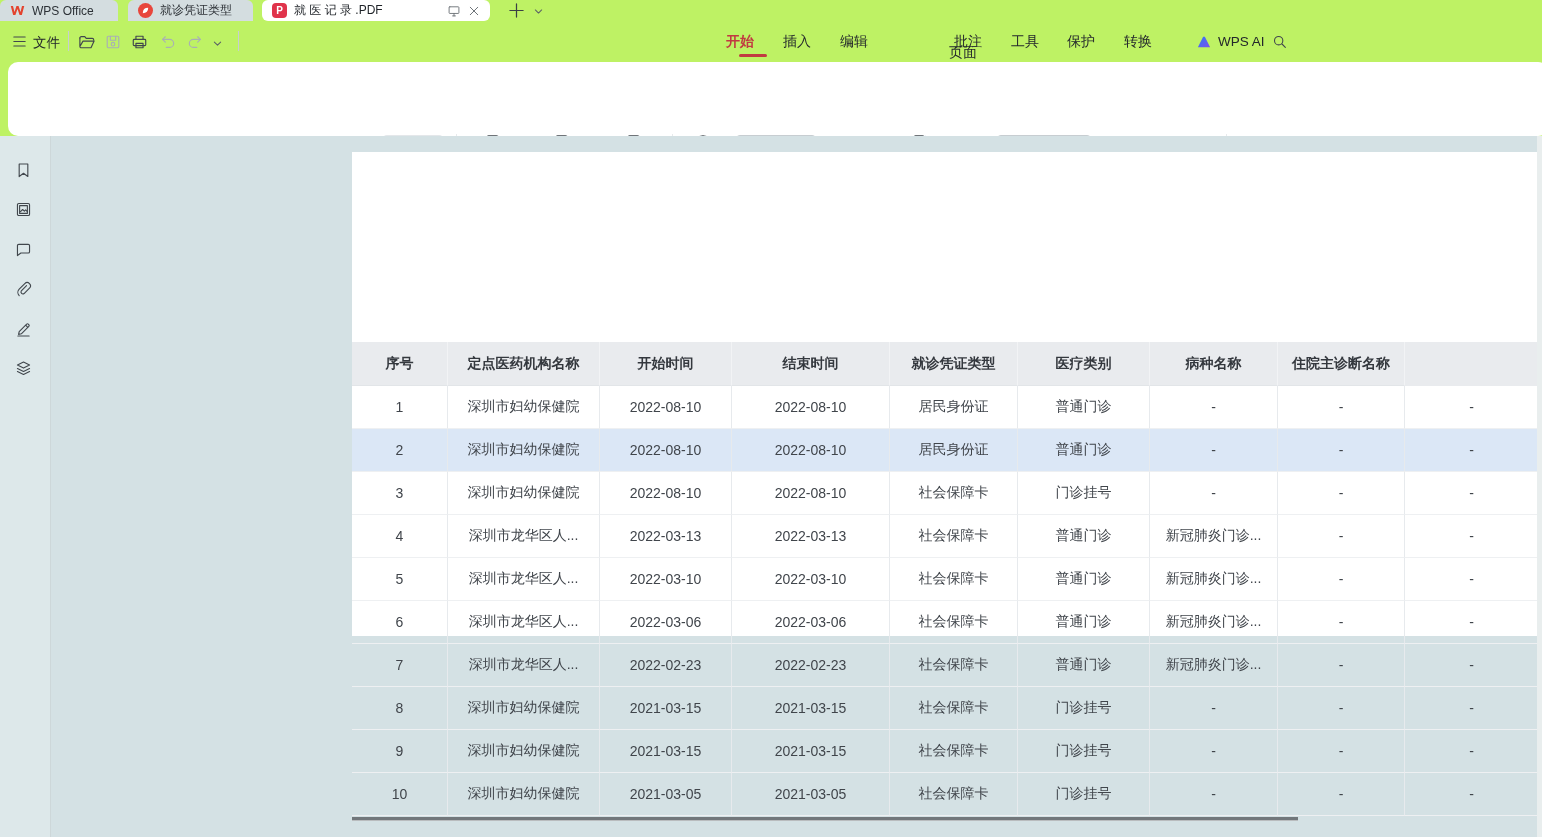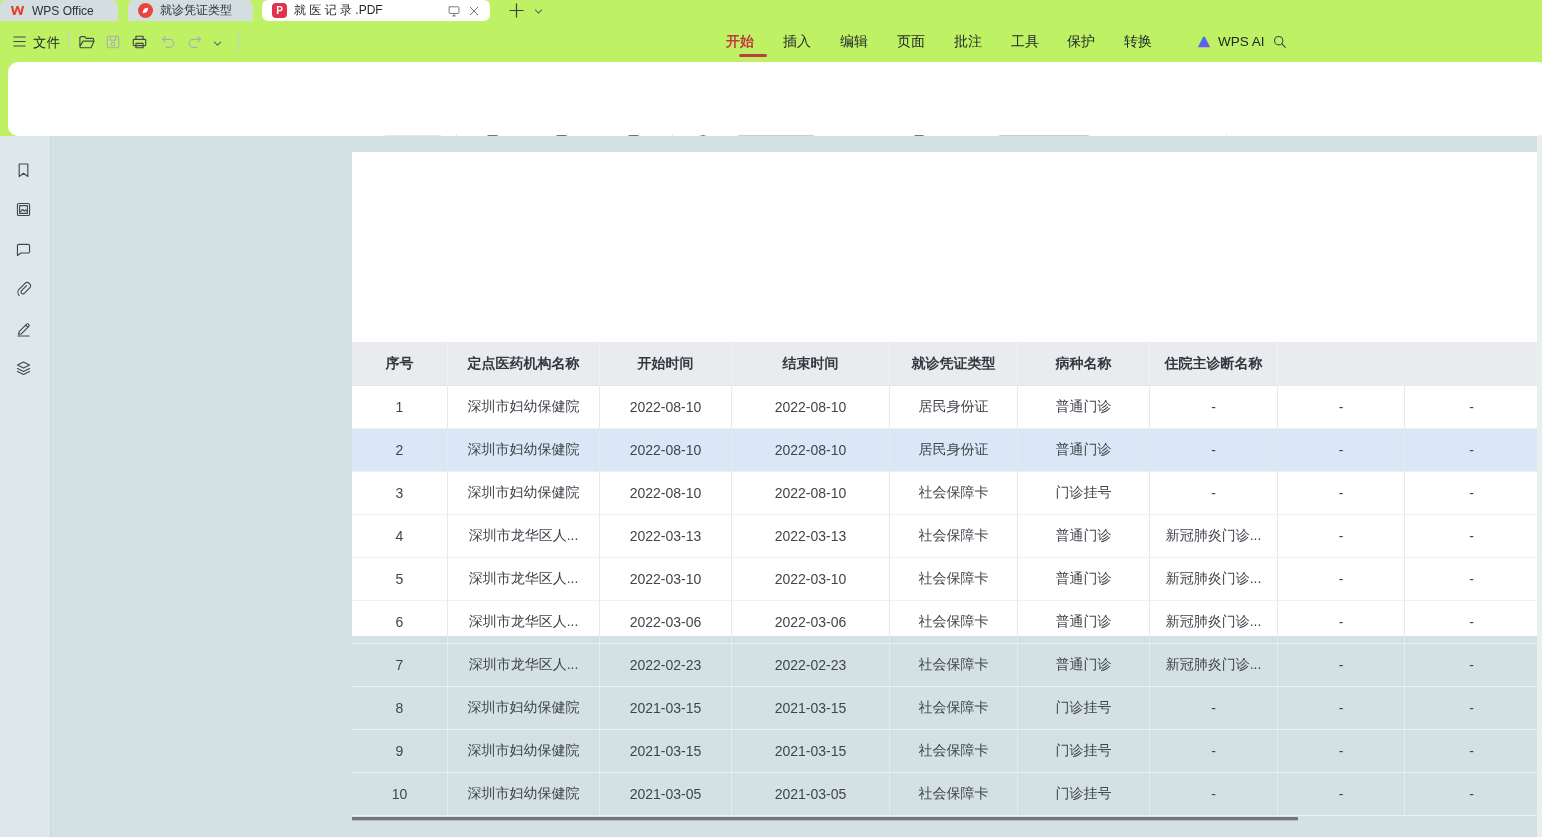--- a/index.html
+++ b/index.html
@@ -129,21 +129,21 @@
     </svg>
     <svg class="ic abs" style="left:212px;top:18px;stroke:#5a6166;" width="11" height="10" viewBox="0 0 14 12">
       <path d="M3 3.5l4 4 4-4"></path>
     </svg>
     <div class="vdiv-menu" style="left:238px;"></div>
 
     <span class="menu-item active" style="left:726px;">开始</span>
     <div class="menu-underline" style="left:739px;"></div>
     <span class="menu-item" style="left:783px;">插入</span>
     <span class="menu-item" style="left:840px;">编辑</span>
-    <span class="menu-item" style="left:897px;">页面</span>
+    <span class="menu-item" style="left:949px;margin-top:11px;">页面</span>
     <span class="menu-item" style="left:954px;">批注</span>
     <span class="menu-item" style="left:1011px;">工具</span>
     <span class="menu-item" style="left:1067px;">保护</span>
     <span class="menu-item" style="left:1124px;">转换</span>
 
     <svg class="abs" style="left:1196px;top:14px;" width="16" height="14" viewBox="0 0 18 16">
       <defs>
           <linearGradient id="aig" x1="0" y1="0" x2="1" y2="1">
         <stop offset="0" stop-color="#2f7bf4"></stop>
             <stop offset="1" stop-color="#7b4ff0"></stop>
@@ -440,20 +440,21 @@
 
   <div class="docarea">
     <div class="page">
       <div class="rtable" id="record-table">
         <div class="t-row t-head">
             <div class="t-cell">序号</div>
             <div class="t-cell">定点医药机构名称</div>
             <div class="t-cell">开始时间</div>
             <div class="t-cell">结束时间</div>
             <div class="t-cell">就诊凭证类型</div>
+            <div class="t-cell">医疗类别</div>
             <div class="t-cell">病种名称</div>
             <div class="t-cell">住院主诊断名称</div>
           </div>
       <div class="t-row">
             <div class="t-cell">1</div>
             <div class="t-cell">深圳市妇幼保健院</div>
             <div class="t-cell">2022-08-10</div>
             <div class="t-cell">2022-08-10</div>
             <div class="t-cell">居民身份证</div>
             <div class="t-cell">普通门诊</div>

